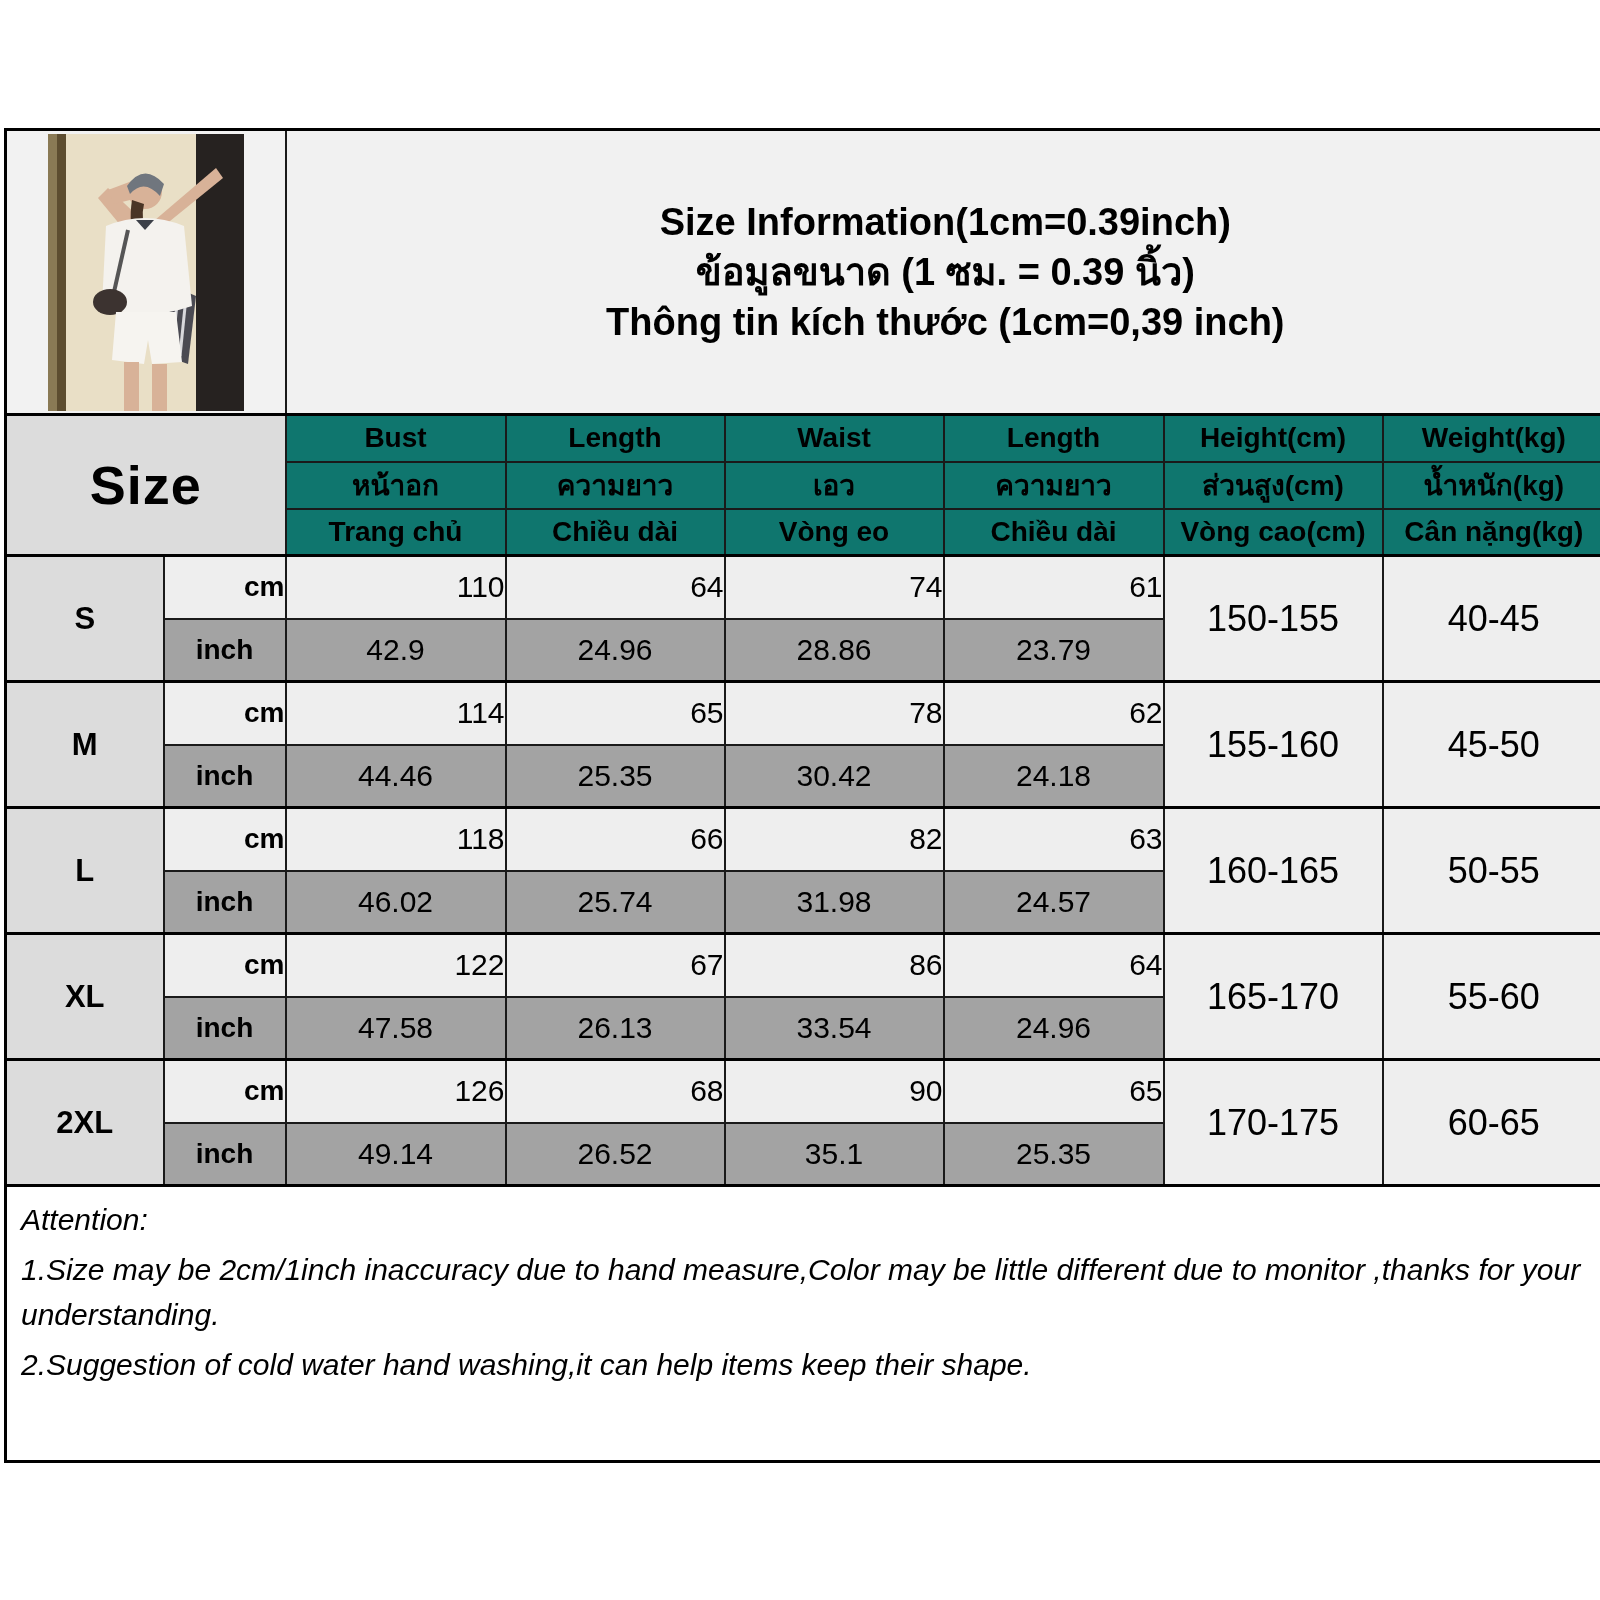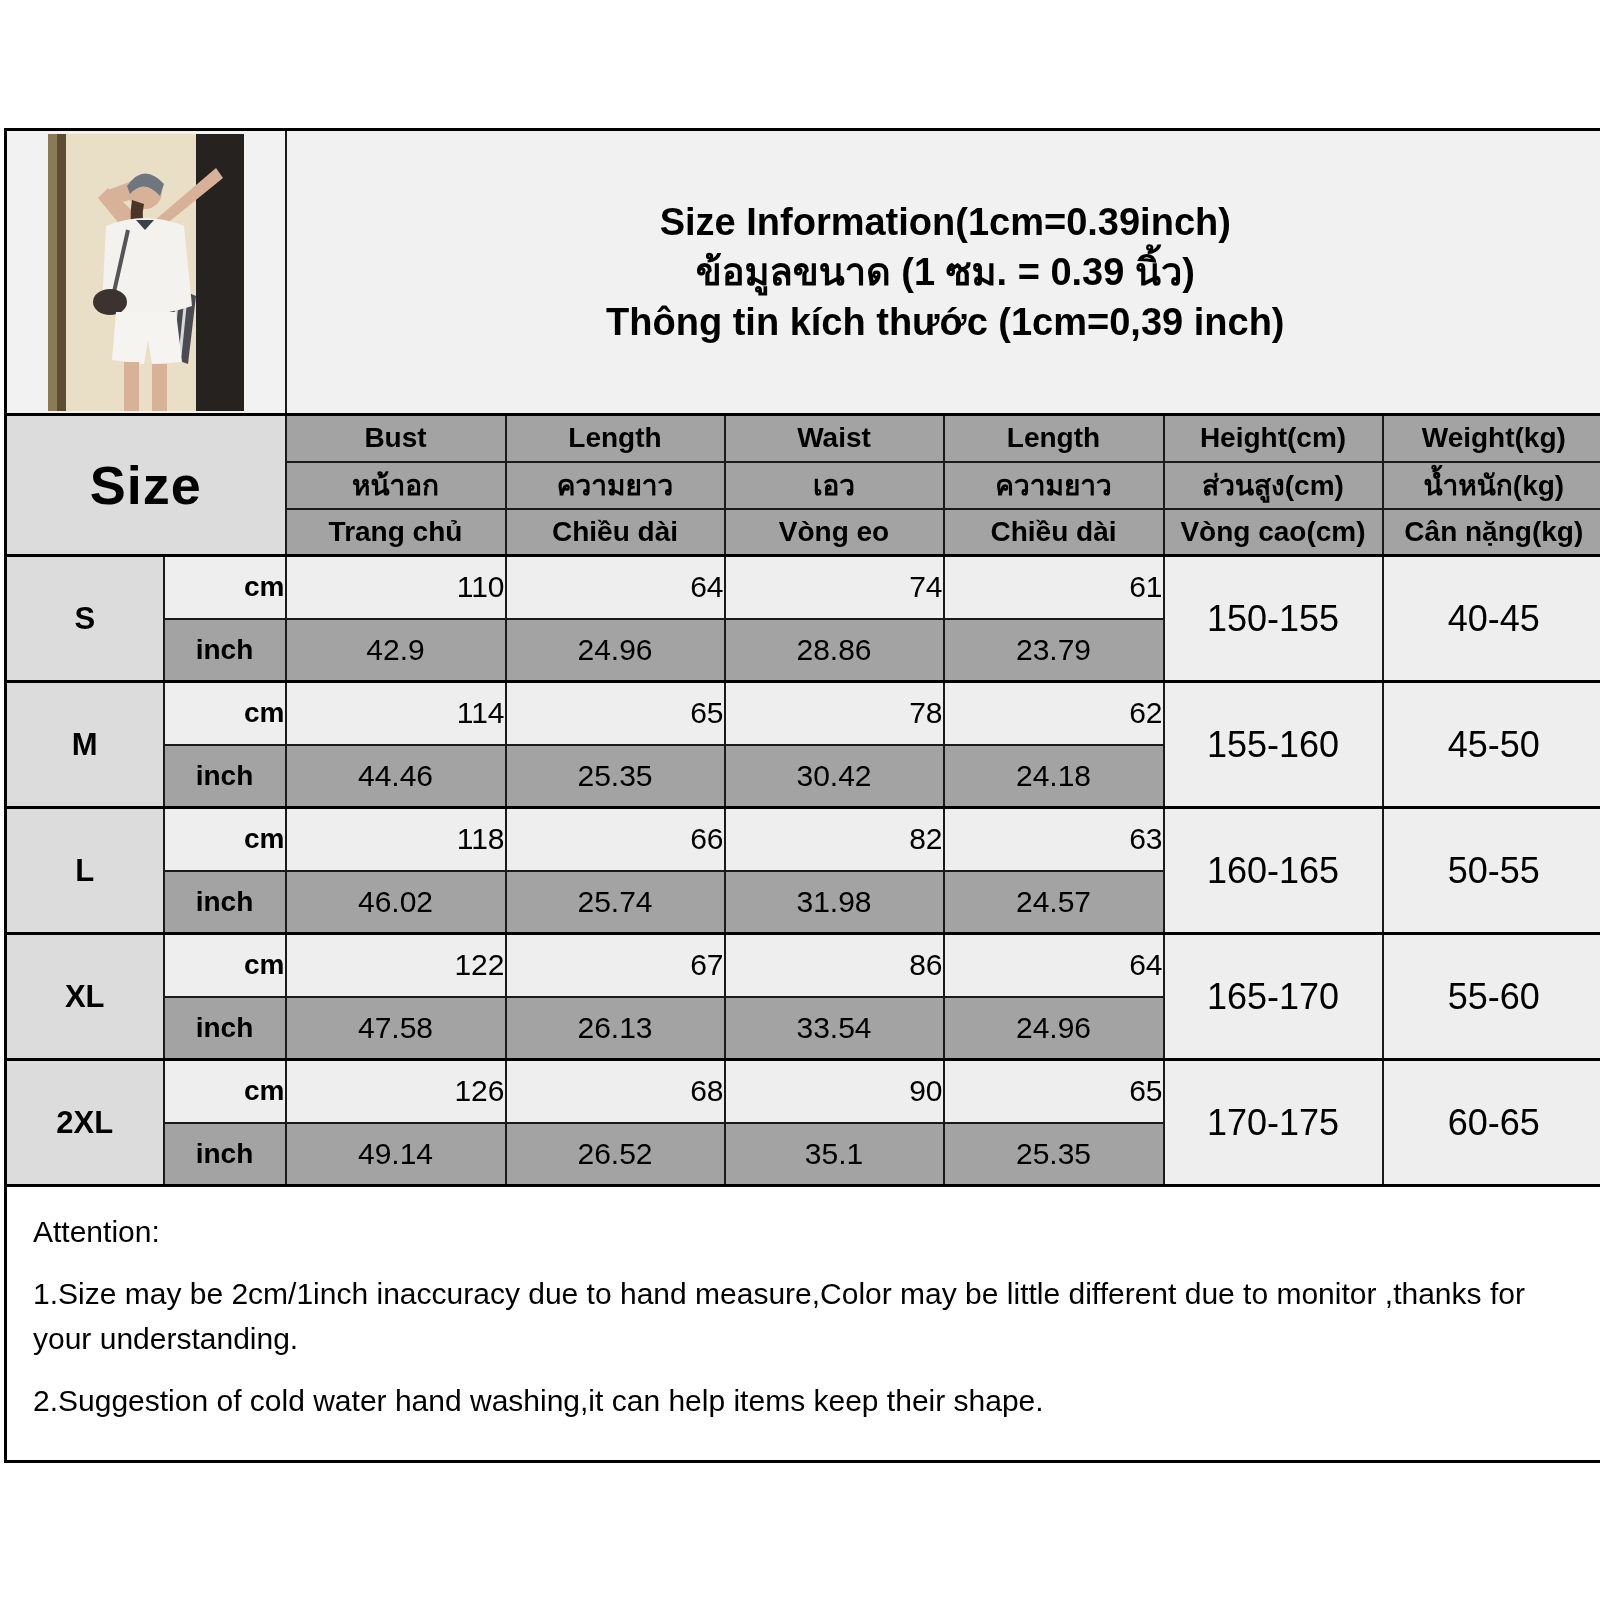--- a/index.html
+++ b/index.html
@@ -8,30 +8,30 @@
   table.size-chart{position:absolute;top:128px;left:0;width:1600px;table-layout:fixed;border-collapse:collapse;border:3px solid #000;}
   td{border:2px solid #1a1a1a;text-align:center;vertical-align:middle;padding:0;overflow:hidden;}
   tr.row-photo{height:285px;}
   tr.row-head{height:47px;}
   tr.row-data{height:63px;}
   tr.row-attention{height:276px;}
   .group-start td{border-top:3px solid #000;}
   td.photo-cell{background:#f2f2f2;}
   td.title-cell{background:#f1f1f1;font-weight:bold;font-size:38px;line-height:1.32;}
   td.corner-size{background:#dcdcdc;font-weight:bold;font-size:54px;letter-spacing:1px;}
-  td.head{background:#a3a3a3;font-weight:bold;font-size:28px;}
+  td.head{background:#0f766e;font-weight:bold;font-size:28px;}
   td.c-size{background:#dcdcdc;font-weight:bold;font-size:31px;}
   td.c-unit{font-weight:bold;font-size:28px;}
   td.val{font-size:30px;font-weight:normal;}
   td.range{font-size:36px;font-weight:normal;background:#eeeeee;}
   td.band{background:#eeeeee;text-align:right;}
   tr.inch-row td{background:#a3a3a3;}
   td.attention-cell{text-align:left;vertical-align:top;padding:6px 10px;font-size:30px;line-height:1.52;background:#fff;}
   .photo-wrap{display:flex;justify-content:center;align-items:center;height:100%;}
-  .att-line{margin:16px;}
+  .att-line{margin:4px;font-style:italic;}
 </style>
 </head>
 <body>
 
 <div class="sheet">
   <table class="size-chart">
     <colgroup>
       <col style="width:158px">
         <col style="width:122px">
       <col style="width:220px">

